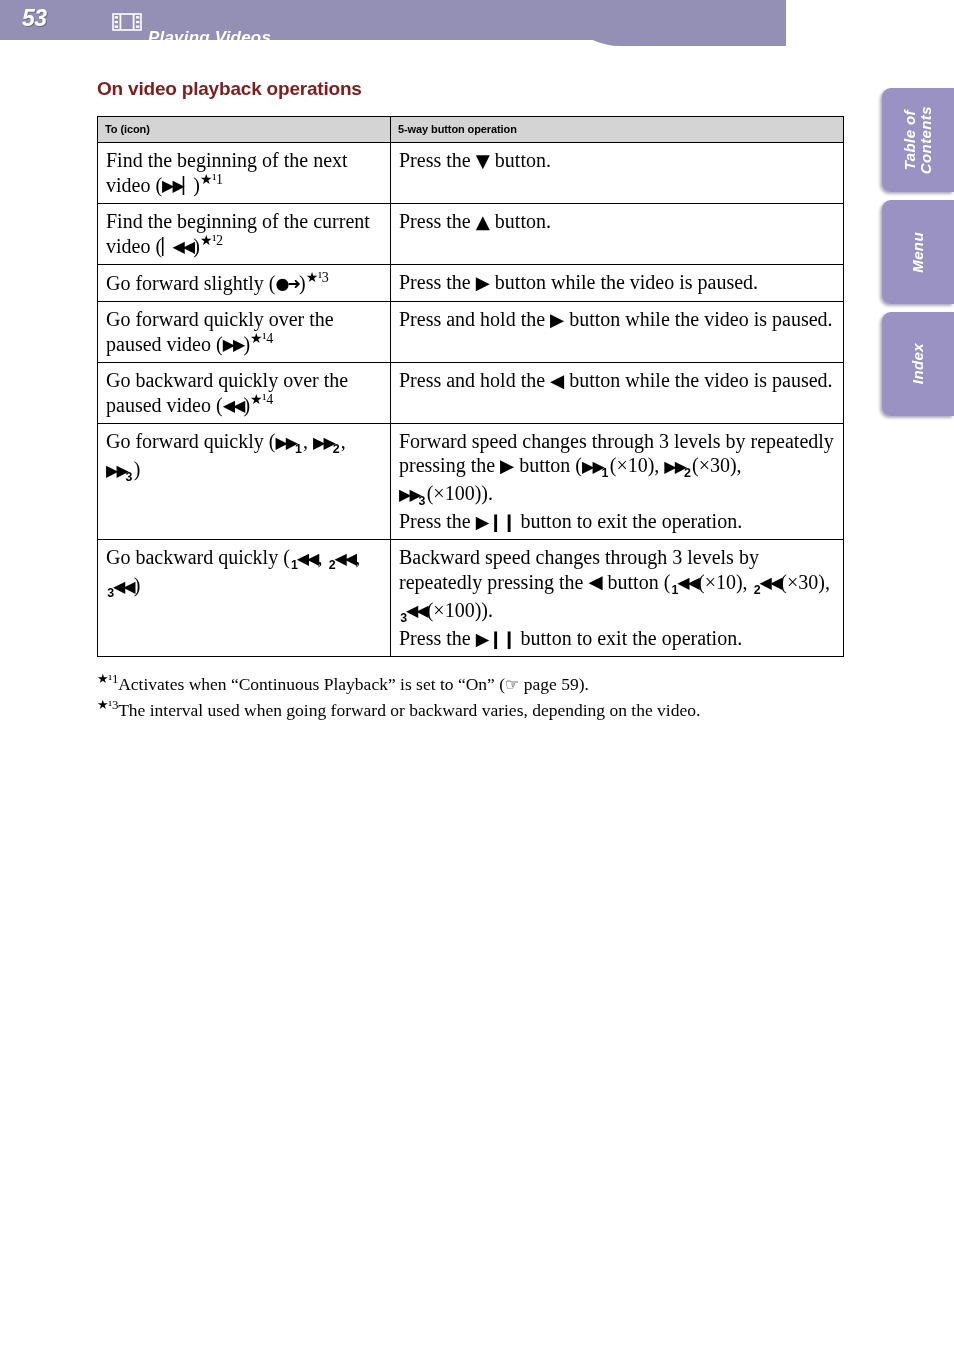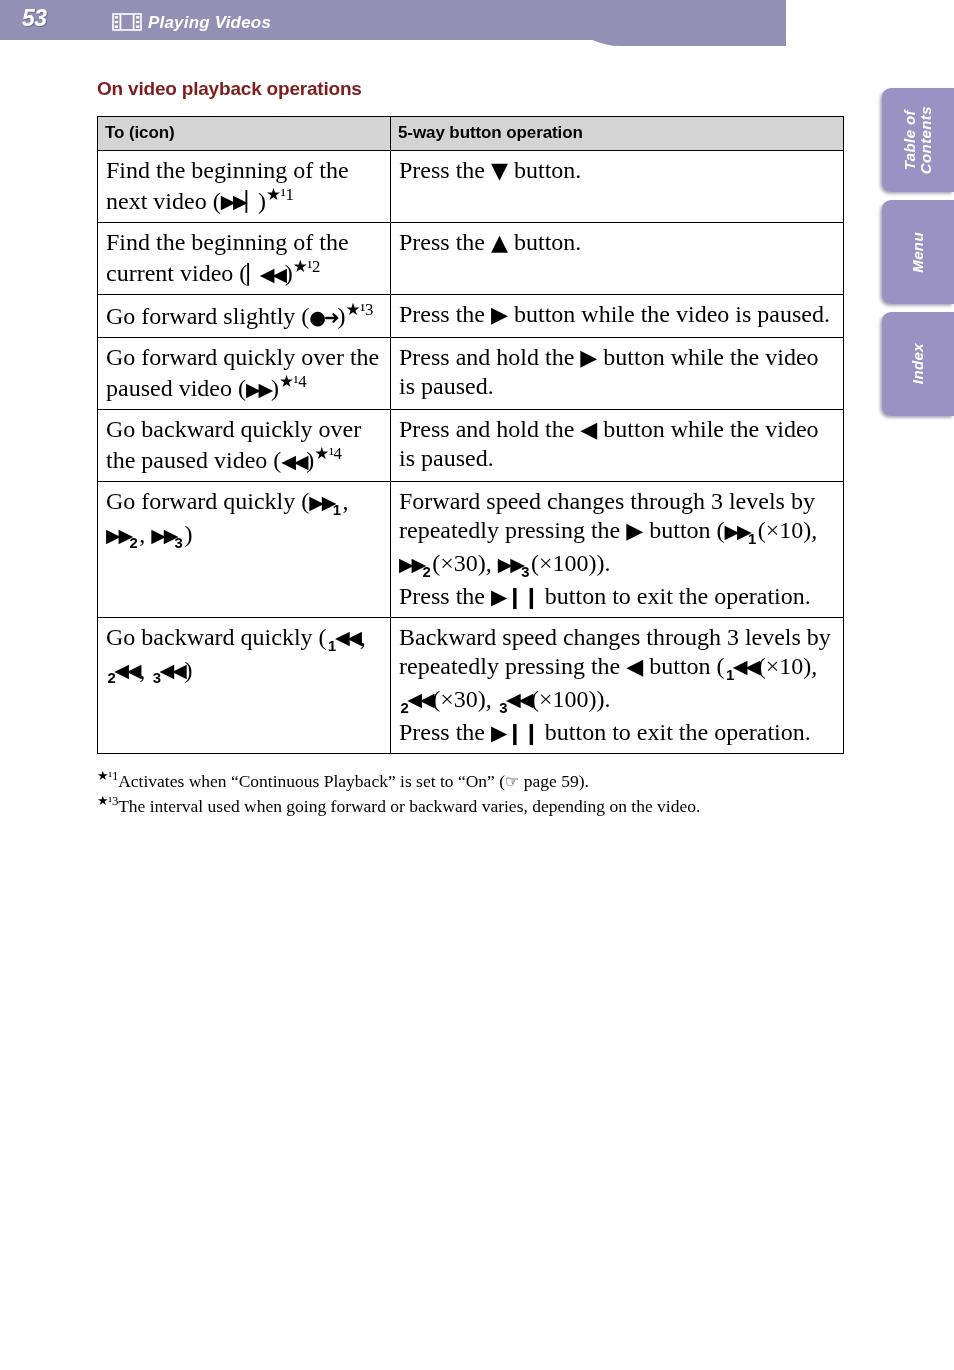--- a/index.html
+++ b/index.html
@@ -46,21 +46,21 @@
     position: absolute;
     left: 112px;
     top: 13px;
     width: 30px;
     height: 18px;
     z-index: 3;
   }
   #header-title {
     position: absolute;
     left: 148px;
-    top: 13px;
+    top: 28px;
     font-family: "Liberation Sans", sans-serif;
     font-weight: bold;
     font-style: italic;
     font-size: 17px;
     color: #ffffff;
     letter-spacing: 0.2px;
     z-index: 3;
   }
 
   
@@ -123,27 +123,27 @@
   table.ops col.c2 { width: 453px; }
   table.ops th, table.ops td {
     border: 1px solid #000;
     vertical-align: top;
     text-align: left;
   }
   table.ops thead th {
     background: #d4d4d4;
     font-family: "Liberation Sans", sans-serif;
     font-weight: bold;
-    font-size: 17px;
+    font-size: 11px;
     padding: 6px 7px 7px 7px;
     letter-spacing: -0.1px;
   }
   table.ops tbody td {
     font-family: "Liberation Serif", serif;
-    font-size: 24px;
+    font-size: 20px;
     line-height: 1.21;
     padding: 5px 8px 6px 8px;
   }
   .ops-cell { display: block; }
 
   
   .glyph {
     font-family: "DejaVu Sans", sans-serif;
     font-size: 0.80em;
     letter-spacing: -0.12em;

